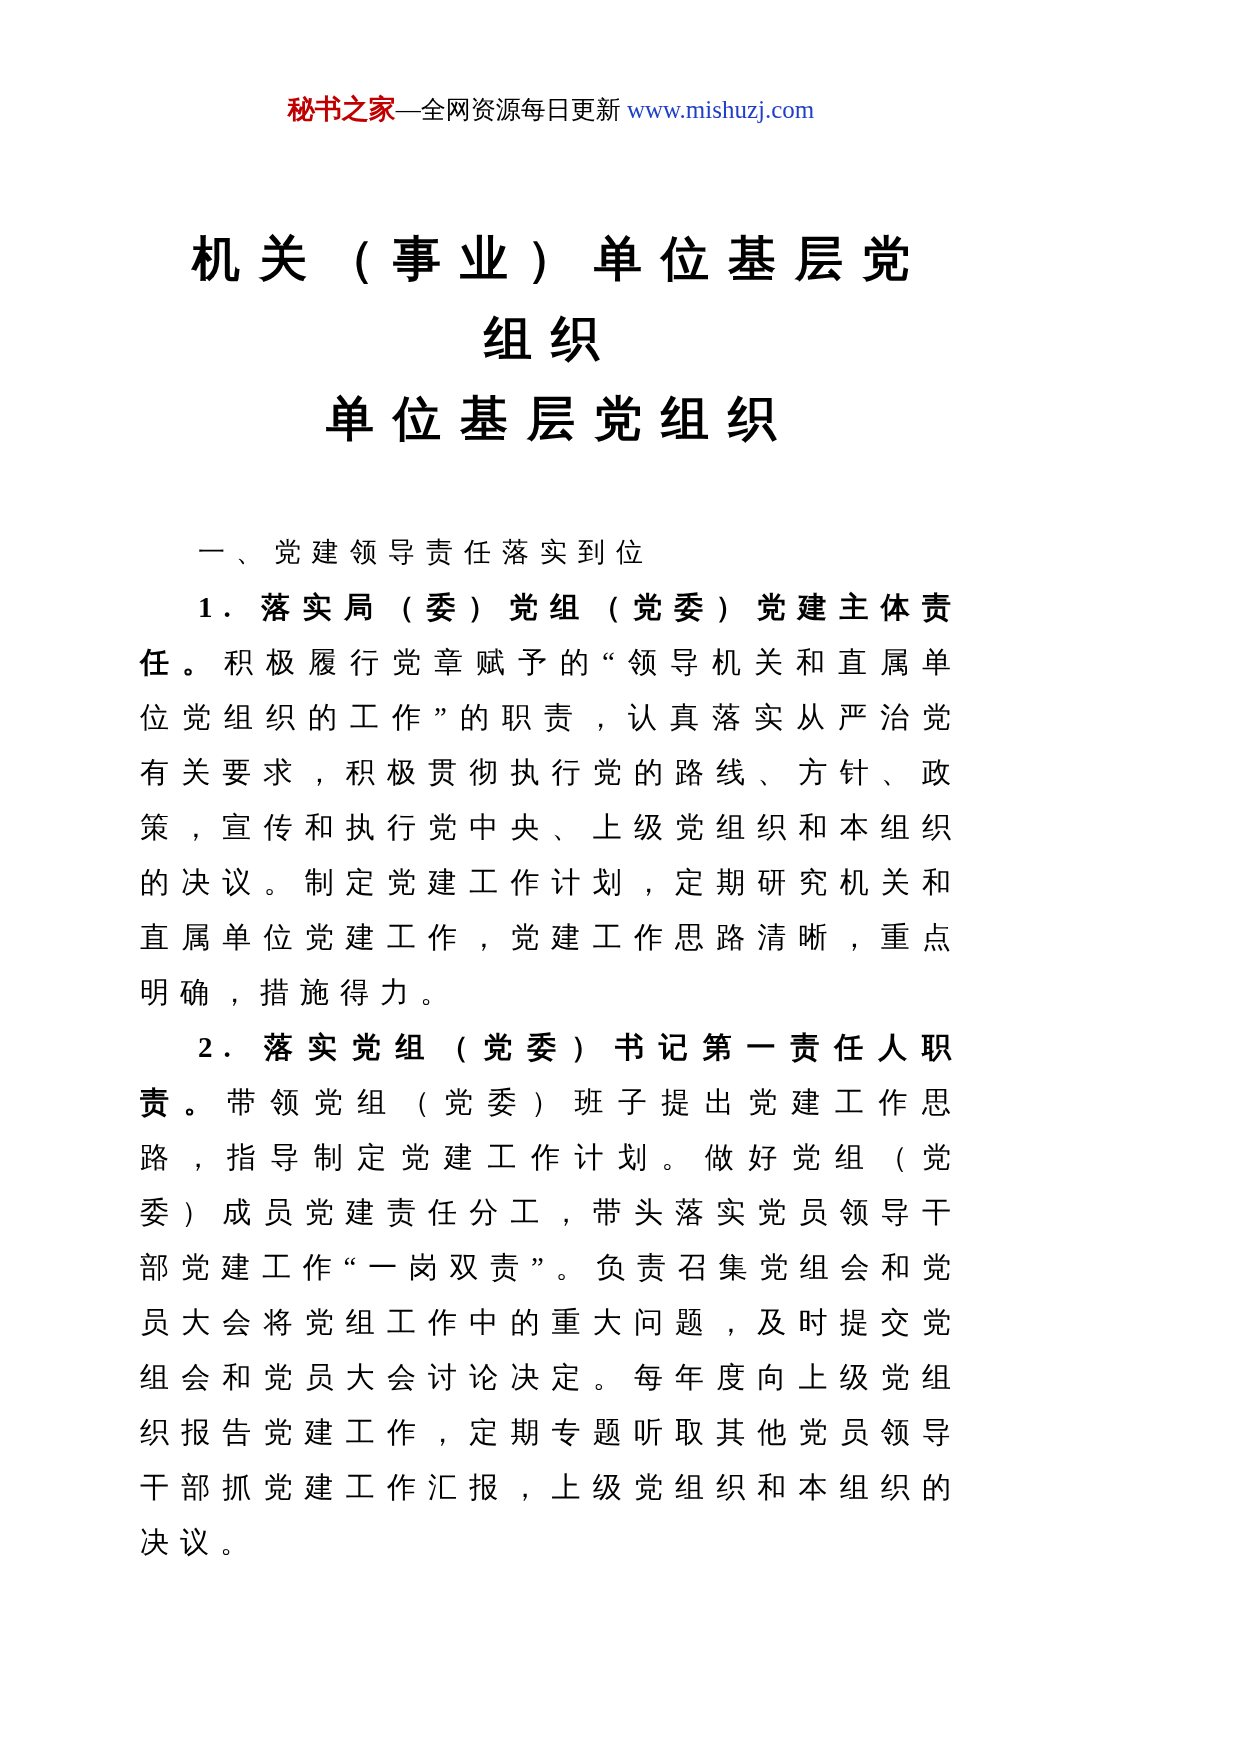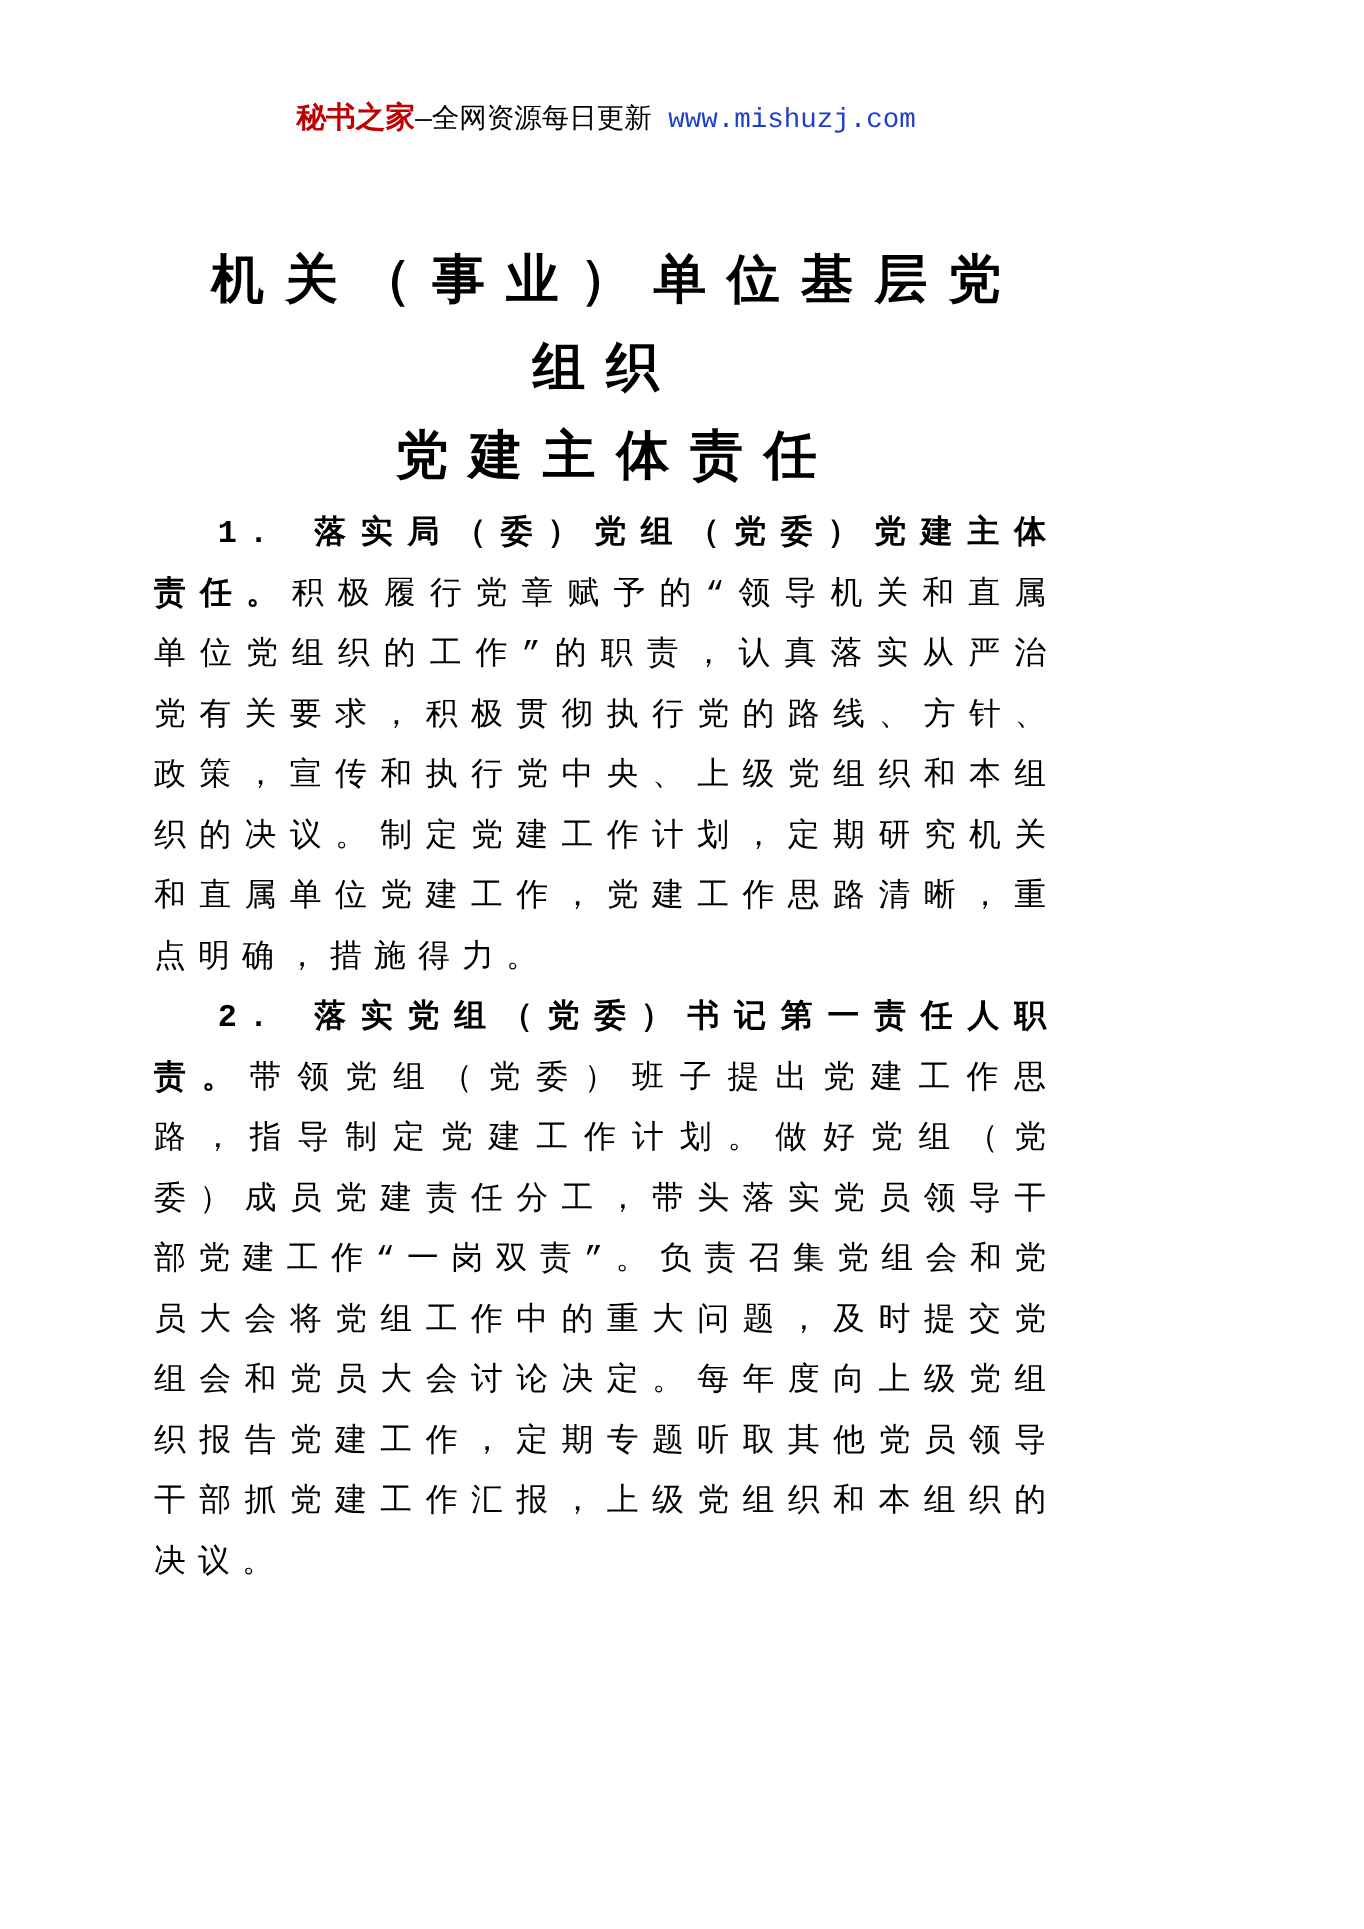--- a/index.html
+++ b/index.html
@@ -1,15 +1,15 @@
 <!DOCTYPE html>
 <html><head>
 <meta charset="utf-8">
 <style>
-  * { margin: 0; padding: 0; box-sizing: border-box; font-family: Liberation Mono, monospace; }
+  * { margin: 0; padding: 0; box-sizing: border-box; }
   html, body { background: #ffffff; }
   body {
     font-family: "Liberation Serif", "DejaVu Serif", serif;
     color: #000000;
   }
   .page {
     position: relative;
     width: 1240px;
     height: 1754px;
     background: #ffffff;
@@ -83,22 +83,23 @@
 </head>
 <body>
 
 <div class="page">
   <div class="content">
 
     <div class="site-header"><span class="brand">秘书之家</span><span class="tagline">—全网资源每日更新 </span><a class="url">www.mishuzj.com</a></div>
 
     <h1 class="doc-title">
       <span class="title-line">机关（事业）单位基层党组织</span>
-      <span class="title-line">党建主体责任</span>
+      <span class="title-line">单位基层党组织</span>
     </h1>
 
+    <div class="section-heading">一、党建领导责任落实到位</div>
 
     <p class="para"><span class="lead">1. 落实局（委）党组（党委）党建主体责任。</span><span class="body-text">积极履行党章赋予的“领导机关和直属单位党组织的工作”的职责，认真落实从严治党有关要求，积极贯彻执行党的路线、方针、政策，宣传和执行党中央、上级党组织和本组织的决议。制定党建工作计划，定期研究机关和直属单位党建工作，党建工作思路清晰，重点明确，措施得力。</span></p>
 
     <p class="para"><span class="lead">2. 落实党组（党委）书记第一责任人职责。</span><span class="body-text">带领党组（党委）班子提出党建工作思路，指导制定党建工作计划。做好党组（党委）成员党建责任分工，带头落实党员领导干部党建工作“一岗双责”。负责召集党组会和党员大会将党组工作中的重大问题，及时提交党组会和党员大会讨论决定。每年度向上级党组织报告党建工作，定期专题听取其他党员领导干部抓党建工作汇报，上级党组织和本组织的决议。</span></p>
 
   </div>
 </div>
 
 </body></html>

